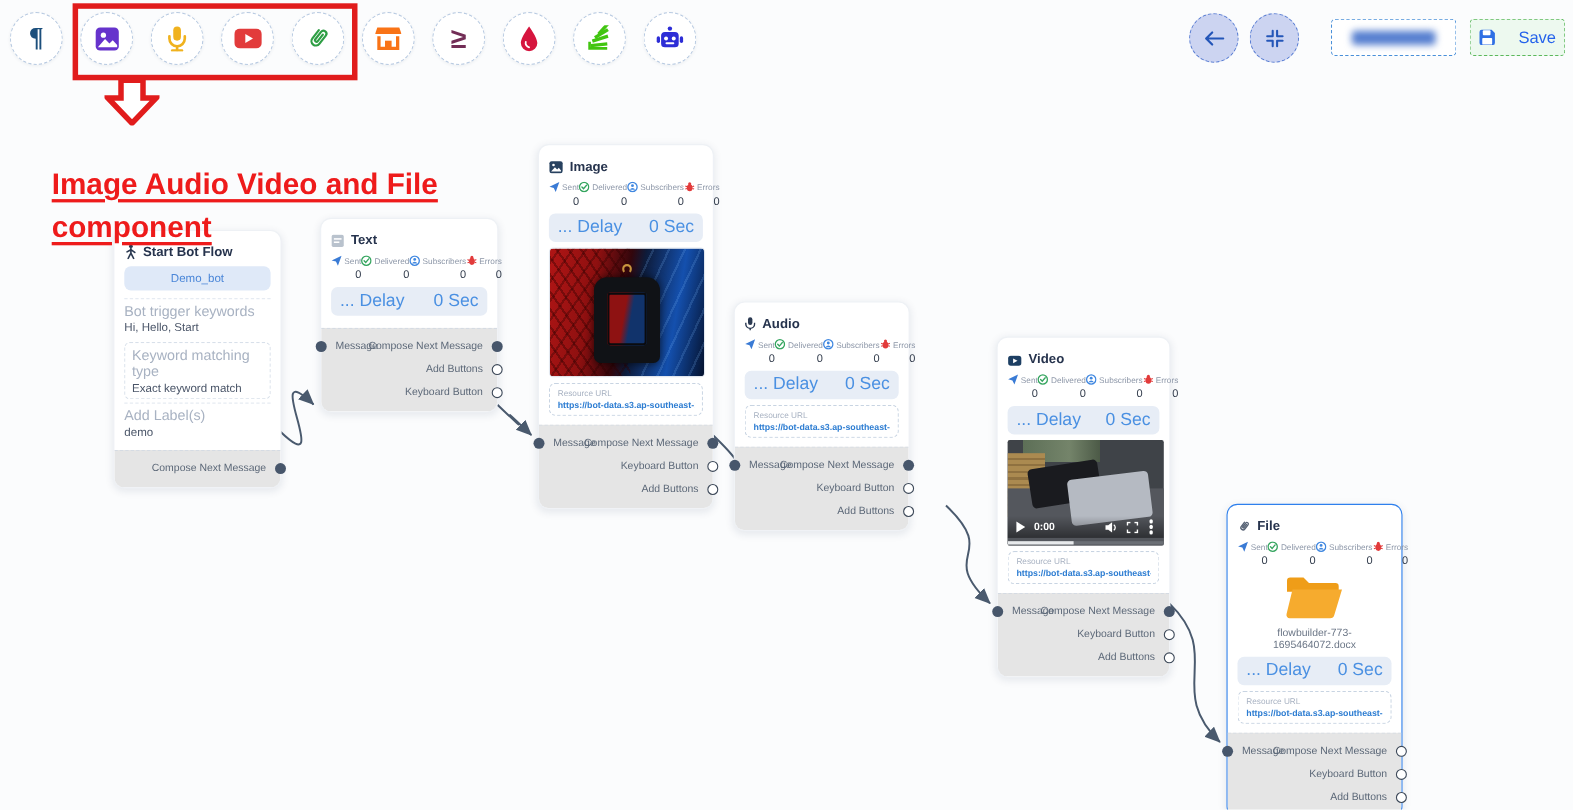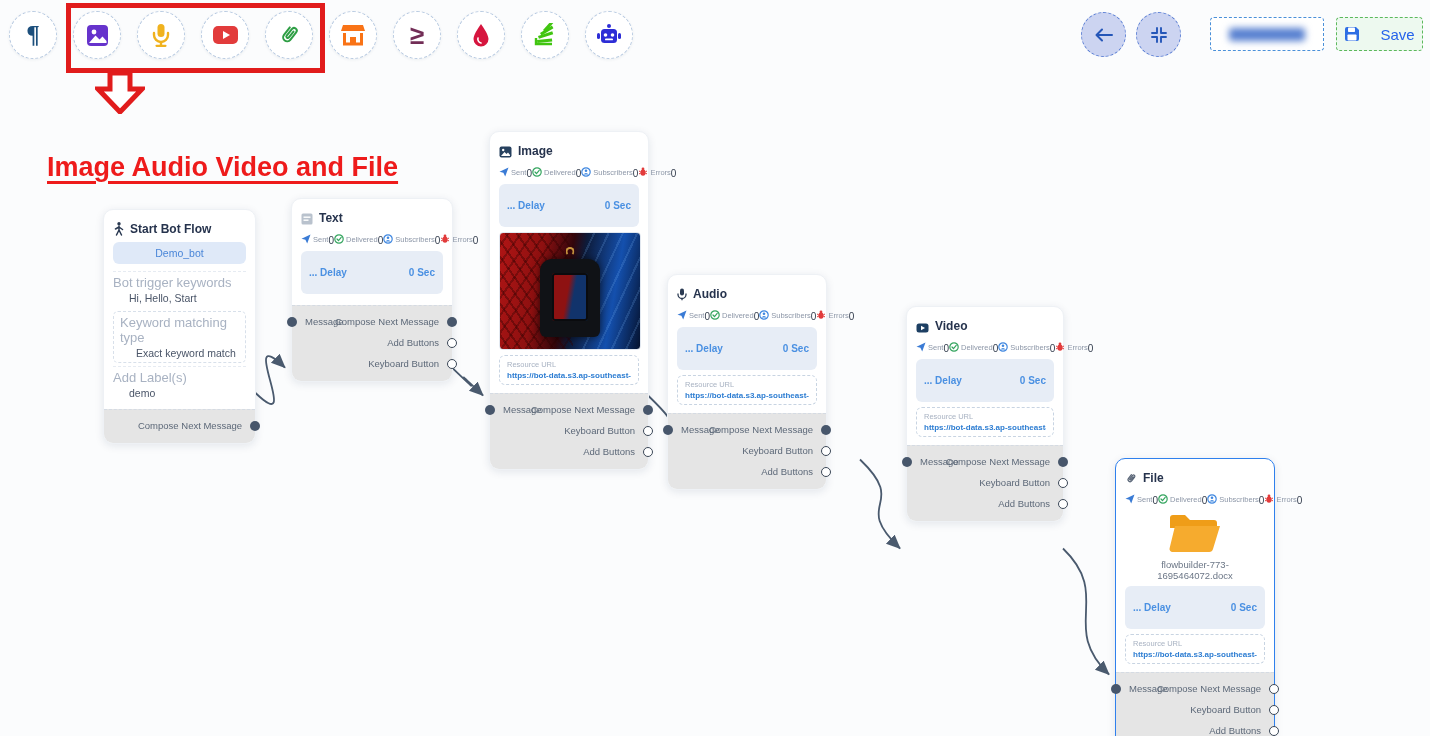--- a/index.html
+++ b/index.html
@@ -40,27 +40,27 @@
 
   
   .node { position:absolute; background:#fff; border:1px solid #eef1f5; border-radius:10px;
     box-shadow:0 2px 8px rgba(20,40,80,.10); z-index:2; }
   .node.selected { border:1.6px solid #2f80ed; }
   .node-body { padding:8px 9px 6px 9px; }
   .node-title { display:flex; align-items:flex-end; gap:6px; font-size:12px; font-weight:700;
     color:#26334d; height:18px; }
 
   .stats { display:flex; justify-content:space-between; margin:7px 0 5px 0; }
-  .stat { display:flex; flex-direction:row; align-items:center; }
+  .stat { display:flex; flex-direction:column; align-items:flex-end; }
   .slabel { display:flex; align-items:center; gap:2px; font-size:7.5px; color:#8d97a8; }
   .sval { font-size:10px; color:#333d4d; margin-top:3px; }
 
   .delay { display:flex; justify-content:space-between; align-items:center;
-    background:#e7edf6; border-radius:6px; padding:16px 8px; font-size:10px;
-    color:#4a90e2; margin:5px 0; cursor:pointer;font-weight:bold; }
+    background:#e7edf6; border-radius:6px; padding:4px 8px; font-size:16px;
+    color:#4a90e2; margin:5px 0; cursor:pointer; }
 
   .msgbox { background:#e9f1fb; border-radius:6px; padding:7px 8px; color:#5d6e82;
     font-size:9.5px; line-height:1.55; margin:5px 0 2px 0; }
 
   .resbox { border:1px dashed #c8d4e2; border-radius:6px; padding:4px 7px; margin:5px 0 2px 0; }
   .rlabel { font-size:7.5px; color:#a8b2c2; margin-bottom:2px; }
   .rlink  { font-size:8px; font-weight:700; color:#2d7dd2; white-space:nowrap; overflow:hidden; }
 
   .node-footer { background:#e5e5e5; border-top:1px dashed #d5dbe3; border-radius:0 0 9px 9px;
     padding:5px 0 7px 0; position:relative; }
@@ -72,21 +72,21 @@
   .port.right { right:-5px; } .port.left { left:-5px; }
   .port.filled { background:#47566b; }
   .port.hollow { background:#fff; border:1.8px solid #3c4858; }
 
   
   .bot-pill { background:#dfe9f8; color:#4a86d8; text-align:center; padding:5px 4px;
     border-radius:6px; font-size:10.5px; margin:6px 0 7px 0; cursor:pointer; }
   .field { padding:3px 0 4px 0; border-top:1px dashed #e6ebf2; }
   .field.boxed { border:1px dashed #d8e0ea; border-radius:5px; padding:3px 6px; margin:3px 0; }
   .flabel { font-size:13px; color:#a8b2c2; margin-bottom:2px; }
-  .fval { font-size:10.5px; color:#4a5568;margin-left:16px; }
+  .fval { font-size:10.5px; color:#4a5568; }
 
   
   .img-art { position:relative; width:142px; height:118px; border-radius:4px; overflow:hidden;
     border:1px solid #e2e8f0; margin:4px auto 2px auto;
     background:linear-gradient(100deg,#b01515 0%,#8e1010 28%,#32060c 47%,#0d1b3a 55%,#1450ae 78%,#05122e 100%); }
   .web1 { position:absolute; left:0; top:0; width:52%; height:100%; opacity:.55;
     background:repeating-linear-gradient(55deg,transparent 0 7px,rgba(50,0,0,.7) 7px 9px); }
   .web2 { position:absolute; left:0; top:0; width:52%; height:100%; opacity:.45;
     background:repeating-linear-gradient(-55deg,transparent 0 8px,rgba(40,0,0,.7) 8px 10px); }
   .bolt { position:absolute; right:0; top:0; width:42%; height:100%; opacity:.5;
@@ -217,20 +217,21 @@
     <rect x="9" y="15.5" width="8" height="1.8" rx="0.9" fill="#fff"></rect>
   </svg>
 </div>
 
 <div class="red-rect"></div>
 <svg class="red-arrow" width="50" height="42" viewBox="0 0 50 42">
   <polygon points="15,1 35,1 35,17 47,17 25,40 3,17 15,17" fill="#fff" stroke="#e11c1c" stroke-width="5"></polygon>
 </svg>
 <div class="annot">
   <span>Image Audio Video and File</span><br>
+  <span>component</span>
 </div>
 
 <div class="circle-btn" style="left:1081px">
   <svg width="20" height="16" viewBox="0 0 20 16">
     <path d="M18 8 H3 M8 2.5 L2.5 8 L8 13.5" fill="none" stroke="#2456b8" stroke-width="2" stroke-linecap="round" stroke-linejoin="round"></path>
   </svg>
 </div>
 <div class="circle-btn" style="left:1136px">
   <svg width="18" height="18" viewBox="0 0 18 18">
     <g fill="none" stroke="#2456b8" stroke-width="1.9" stroke-linecap="round" stroke-linejoin="round">
@@ -598,20 +599,42 @@
             </svg>
             <span>Errors</span>
           </div>
           <div class="sval">0</div>
         </div>
     </div>
     <div class="delay">
       <span>... Delay</span>
       <span>0 Sec</span>
     </div>
+    <div class="video-art">
+      <div class="v-green"></div>
+      <div class="v-basket"></div>
+      <div class="v-couch"></div>
+      <div class="v-teeblack"></div>
+      <div class="v-teegray"></div>
+      <div class="v-controls">
+        <div class="v-play"></div>
+        <span class="v-time">0:00</span>
+        <svg width="12" height="11" viewBox="0 0 12 11">
+          <path d="M1 3.5 h2.5 L7 0.8 v9.4 L3.5 7.5 H1 Z" fill="#fff"></path>
+          <path d="M8.5 3 a3 3 0 0 1 0 5" fill="none" stroke="#fff" stroke-width="1.2"></path>
+        </svg>
+        <svg width="11" height="11" viewBox="0 0 12 12">
+          <path d="M1 4 V1 H4 M8 1 H11 V4 M11 8 V11 H8 M4 11 H1 V8" fill="none" stroke="#fff" stroke-width="1.5"></path>
+        </svg>
+        <div class="dots" style="background:#fff;box-shadow:0 -5px 0 #fff,0 5px 0 #fff"></div>
+      </div>
+      <div class="v-bar">
+          <div class="v-bar-fill"></div>
+        </div>
+    </div>
     <div class="resbox">
       <div class="rlabel">Resource URL</div>
       <div class="rlink">https://bot-data.s3.ap-southeast-1.wasab...</div>
     </div>
   </div>
   <div class="node-footer">
     <div class="frow">
       <span class="in-label">Message</span>
       <span class="port left filled"></span>
       <span>Compose Next Message</span>

